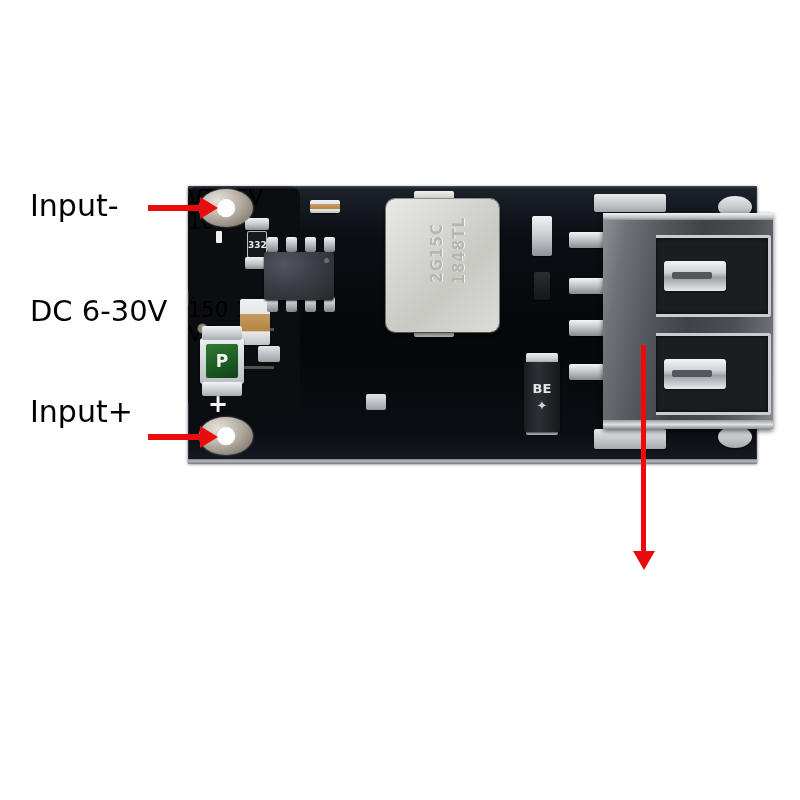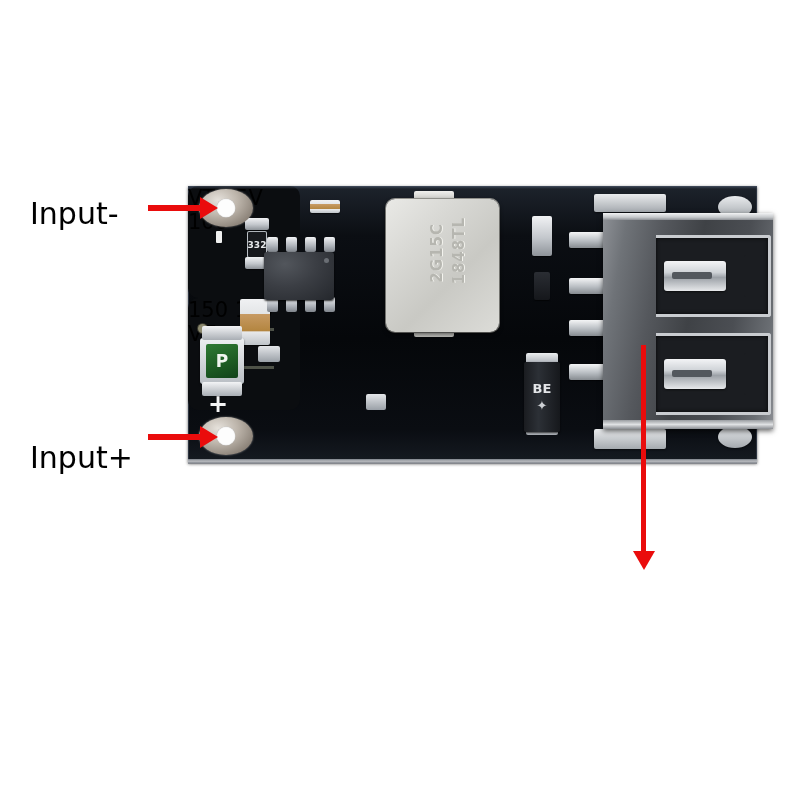--- a/index.html
+++ b/index.html
@@ -14,23 +14,23 @@
 
   
   .anno{
     position:absolute;
     color:#000;
     font-family:"DejaVu Sans", sans-serif;
     font-weight:500;
     white-space:nowrap;
     letter-spacing:0px;
   }
-  #label-input-minus{left:30px;top:188px;font-size:30px;margin-top:8px;}
+  #label-input-minus{left:30px;top:188px;font-size:30px;}
   #label-dc{left:30px;top:294px;font-size:29px;}
-  #label-input-plus{left:30px;top:440px;font-size:30px;}
+  #label-input-plus{left:30px;top:394px;font-size:30px;}
   #label-usb-output{left:581px;top:578px;font-size:29px;}
 
   
   .arrow-h{position:absolute;height:6px;background:#ea0c0c;}
   .arrow-h-head{
     position:absolute;width:0;height:0;
     border-top:11px solid transparent;
     border-bottom:11px solid transparent;
     border-left:18px solid #ea0c0c;
   }
@@ -161,21 +161,21 @@
   .smd-dark{
     position:absolute;border-radius:2px;
     background:linear-gradient(180deg,#2a2d33,#15171b);
     box-shadow:0 1px 1px rgba(0,0,0,.6);
   }
   .smd-res{
     position:absolute;border-radius:1px;
     background:#17191d;
     box-shadow:0 0 0 1px #b9bec4;
     color:#e6e8ea;font-size:9px;font-weight:bold;
-    display:flex;align-items:center;justify-content:center;
+    display:flex;align-items:center;
   }
   .smd-tan{
     position:absolute;border-radius:2px;
     background:linear-gradient(180deg,#f0f1f3 0%,#e3e5e7 32%,#c79a63 33%,#b3853f 70%,#e9eaec 71%,#bfc4c9 100%);
     box-shadow:0 1px 1px rgba(0,0,0,.5);
   }
 
   
   #green-part{
     position:absolute;left:200px;top:338px;width:44px;height:46px;
@@ -362,20 +362,21 @@
     <div class="usb-port" id="usb-port-2">
       <div class="usb-tongue">
         <span class="slot"></span>
       </div>
       <div class="usb-notch"></div>
     </div>
     <div class="usb-rim-bot"></div>
   </div>
 
   <span class="anno" id="label-input-minus">Input-</span>
+  <span class="anno" id="label-dc">DC  6-30V</span>
   <span class="anno" id="label-input-plus">Input+</span>
 
   <div class="arrow-h" id="arrow1-line"></div>
   <div class="arrow-h-head" id="arrow1-head"></div>
 
   <div class="arrow-h" id="arrow2-line"></div>
   <div class="arrow-h-head" id="arrow2-head"></div>
 
   <div class="arrow-v" id="arrow3-line"></div>
   <div class="arrow-v-head" id="arrow3-head"></div>

